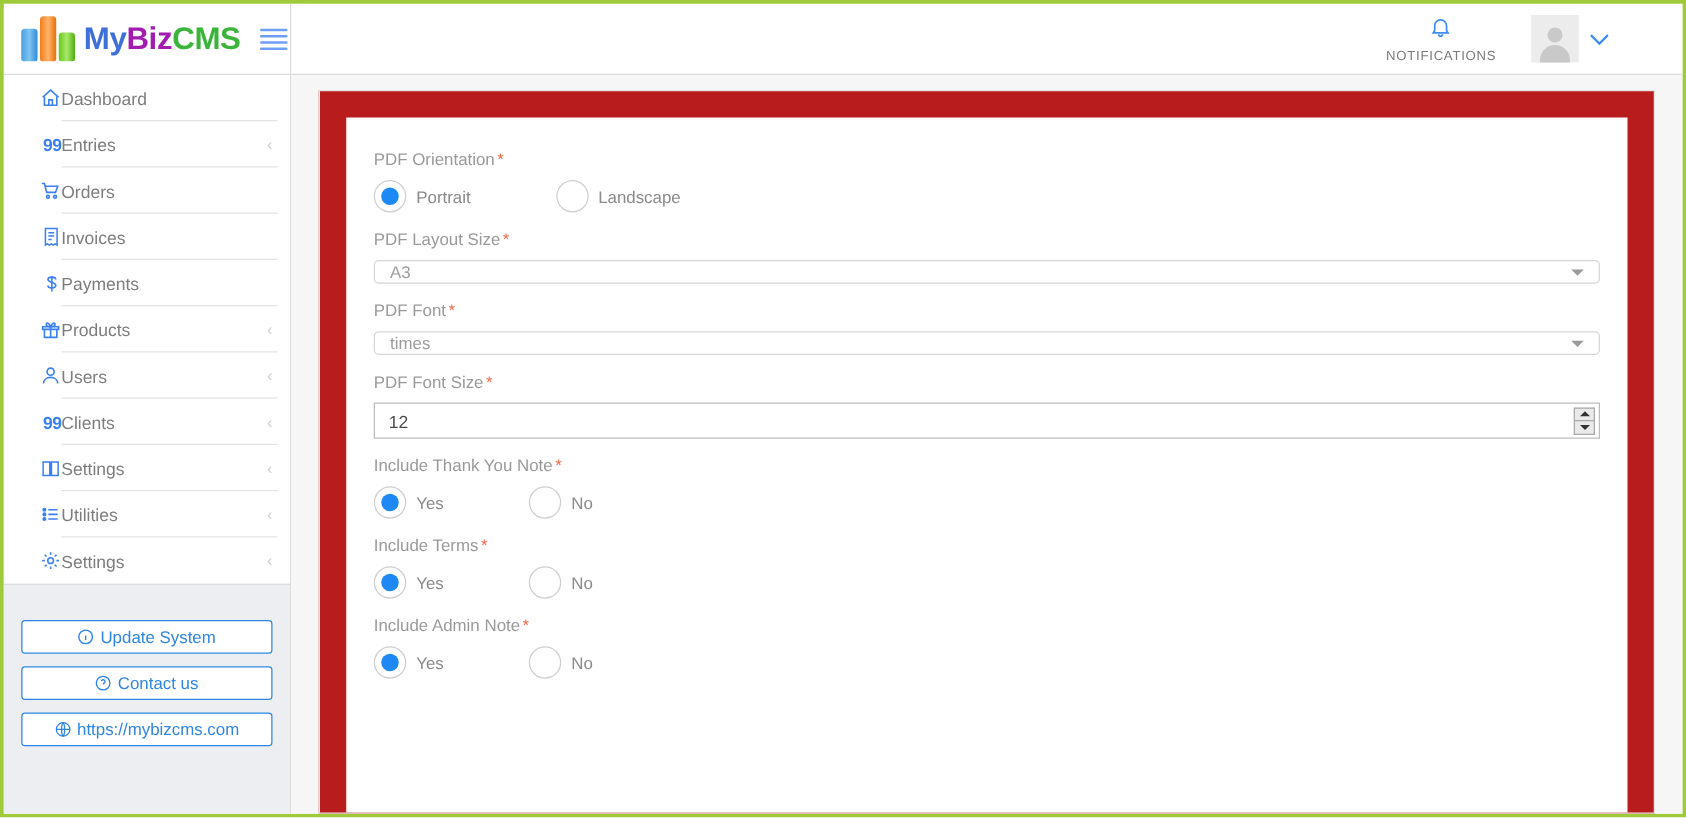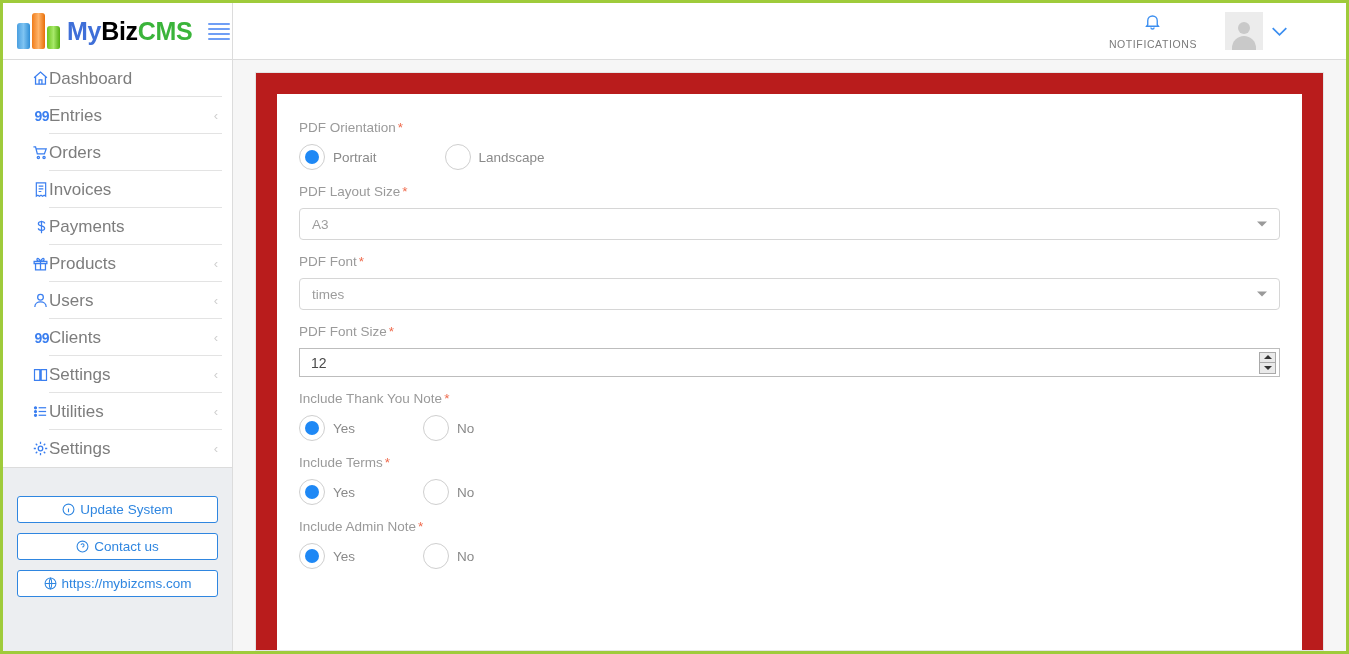--- a/index.html
+++ b/index.html
@@ -40,21 +40,21 @@
   .logo-bars { display: flex; align-items: flex-end; gap: 2px; height: 36px; }
   .bar { width: 13px; border-radius: 3px 3px 2px 2px; }
   .bar.b1 { height: 26px; background: linear-gradient(to right,#4a9fe0,#7fc4f2,#2f8ed6); }
   .bar.b2 { height: 36px; background: linear-gradient(to right,#f07c1a,#ffb46a,#e86f08); }
   .bar.b3 { height: 23px; background: linear-gradient(to right,#6cc61e,#a8e96a,#52ad10); }
   .logo-text {
     font-size: 25px; font-weight: bold; letter-spacing: -0.3px;
     margin-left: 3px; white-space: nowrap;
   }
   .lt-my  { color: #3f6fd8; }
-  .lt-biz { color: #000000; }
+  .lt-biz { color: #a21caf; }
   .lt-cms { color: #3ab43a; }
   .hamburger {
     margin-left: 10px; display: flex; flex-direction: column;
     justify-content: center; gap: 3px; cursor: pointer;
     padding: 4px 2px;
   }
   .hamburger span { display: block; width: 22px; height: 2px; background: #6f9ef5; border-radius: 1px; }
 
   .topbar-right {
     flex: 1; display: flex; align-items: center; justify-content: flex-end;
@@ -104,21 +104,21 @@
     height: 1px; background: #e3e3e3;
   }
   .nav-item:last-child .divider-line { display: none; }
   .nav-icon {
     width: 46px; min-width: 46px; text-align: center;
     color: #3b7ff0; font-size: 15px; line-height: 1;
     display: flex; align-items: center; justify-content: flex-end;
   }
   .nav-icon svg { display: block; }
   .nav-icon .num { font-size: 14px; font-weight: bold; color: #3b7ff0; letter-spacing: -0.5px; }
-  .nav-label { flex: 1; font-size: 17px; color: #7d7d7d; }
+  .nav-label { flex: 1; font-size: 14px; color: #7d7d7d; }
   .nav-caret { color: #cfcfcf; font-size: 13px; }
 
   .sidebar-bottom {
     flex: 1;
     background: #eceef1;
     border-top: 1px solid #dcdcdc;
     padding: 28px 14px 0 14px;
     display: flex; flex-direction: column; gap: 10px;
   }
   .side-btn {
@@ -159,21 +159,21 @@
     border: 1px solid #cfcfcf; background: #fff;
     display: flex; align-items: center; justify-content: center;
   }
   .radio-circle.on::after {
     content: ""; width: 14px; height: 14px; border-radius: 50%; background: #1e88f5;
   }
   .radio-text { font-size: 13.5px; color: #8a8a8a; }
   .radio-gap { width: 36px; }
 
   .select-box {
-    position: relative; height: 32px;
+    position: relative; height: 19px;
     border: 1px solid #d6d6d6; border-radius: 4px; background: #fff;
     display: flex; align-items: center; padding: 0 26px 0 12px;
     font-size: 13.5px; color: #9d9d9d; cursor: pointer;
   }
   .select-arrow {
     position: absolute; right: 12px; top: 50%; transform: translateY(-50%);
     width: 0; height: 0;
     border-left: 5px solid transparent; border-right: 5px solid transparent;
     border-top: 5px solid #9a9a9a;
   }

